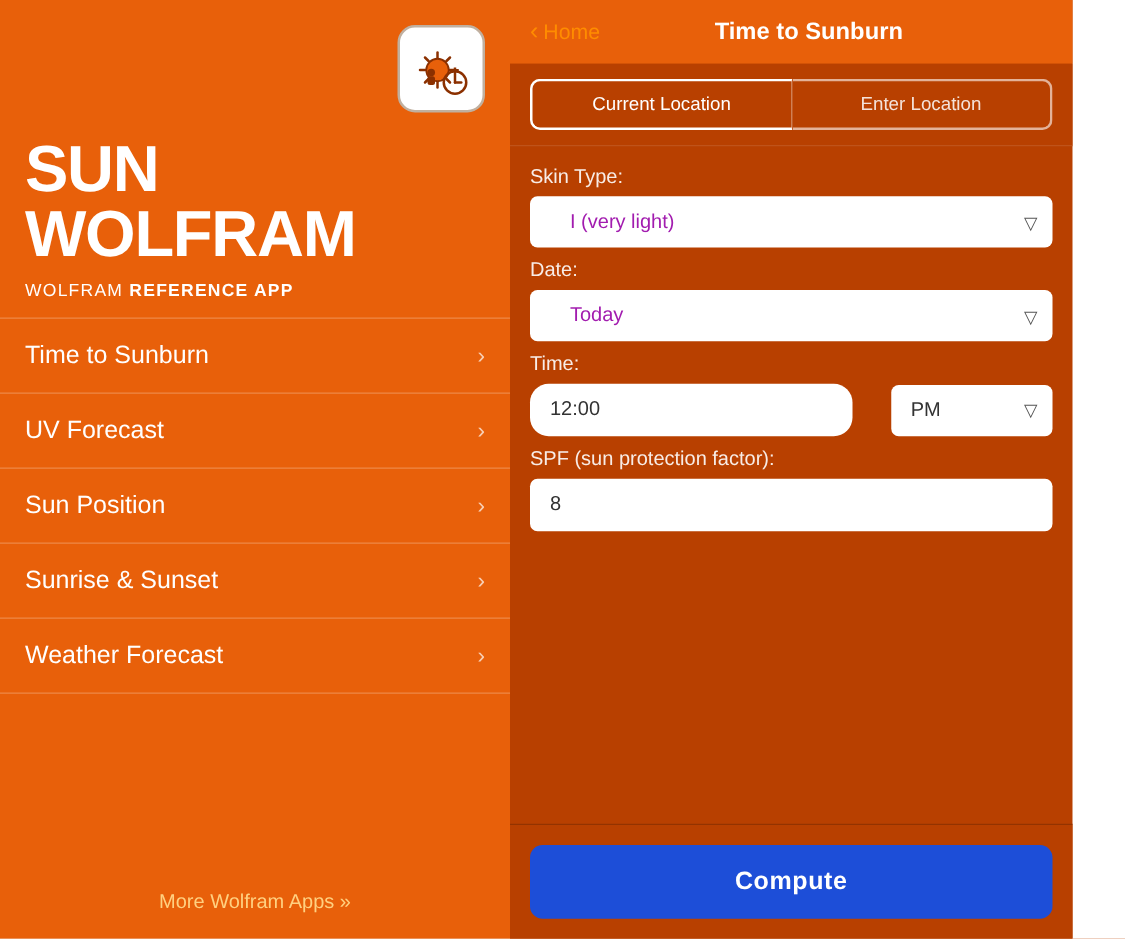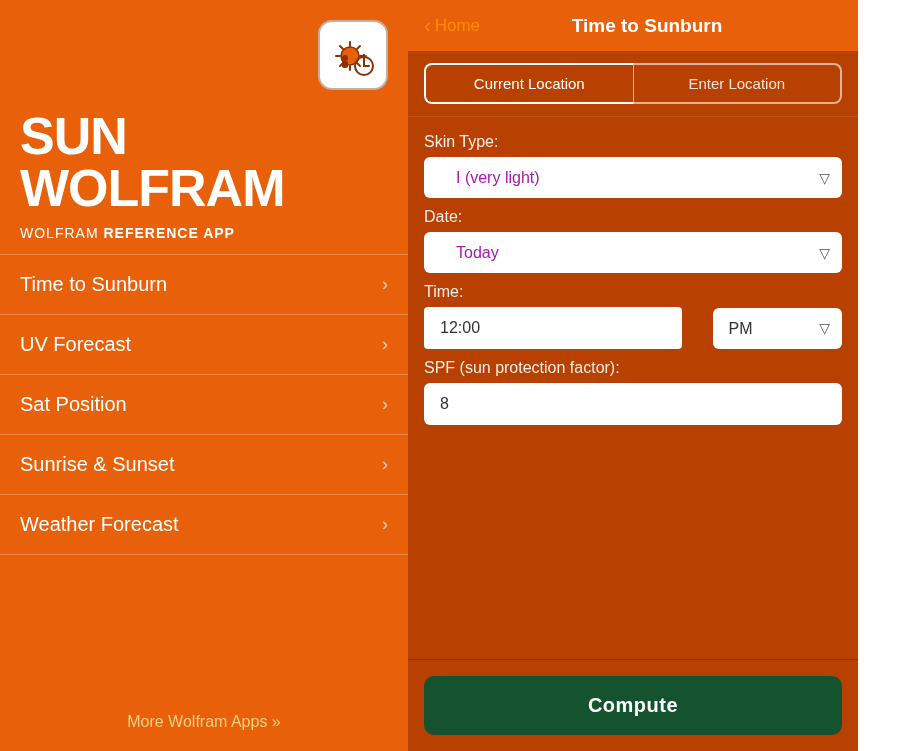--- a/index.html
+++ b/index.html
@@ -242,21 +242,21 @@
       display: flex;
       gap: 10px;
       align-items: center;
     }
 
     .time-input {
       flex: 1.5;
       padding: 12px 16px;
       background: white;
       border: none;
-      border-radius: 4px;
+      border-radius: 15px;
       font-size: 16px;
       color: #333;
     }
 
     .time-select-wrapper {
       flex: 1;
       position: relative;
       display: flex;
       align-items: center;
     }
@@ -286,21 +286,21 @@
 
     .compute-btn-area {
       background-color: #B84000;
       padding: 16px;
       border-top: 1px solid rgba(0,0,0,0.2);
     }
 
     .compute-btn {
       width: 100%;
       padding: 18px;
-      background-color: #14532d;
+      background-color: #1d4ed8;
       border: none;
       border-radius: 10px;
       color: white;
       font-size: 20px;
       font-weight: 600;
       cursor: pointer;
       letter-spacing: 0.5px;
     }
   </style>
 </head>
@@ -348,21 +348,21 @@
   <div class="menu-list">
     <div class="menu-item">
       <span class="menu-item-label">Time to Sunburn</span>
       <span class="menu-item-chevron">›</span>
     </div>
     <div class="menu-item">
       <span class="menu-item-label">UV Forecast</span>
       <span class="menu-item-chevron">›</span>
     </div>
     <div class="menu-item">
-      <span class="menu-item-label">Sat Position</span>
+      <span class="menu-item-label">Sun Position</span>
       <span class="menu-item-chevron">›</span>
     </div>
     <div class="menu-item">
       <span class="menu-item-label">Sunrise &amp; Sunset</span>
       <span class="menu-item-chevron">›</span>
     </div>
     <div class="menu-item">
       <span class="menu-item-label">Weather Forecast</span>
       <span class="menu-item-chevron">›</span>
     </div>

